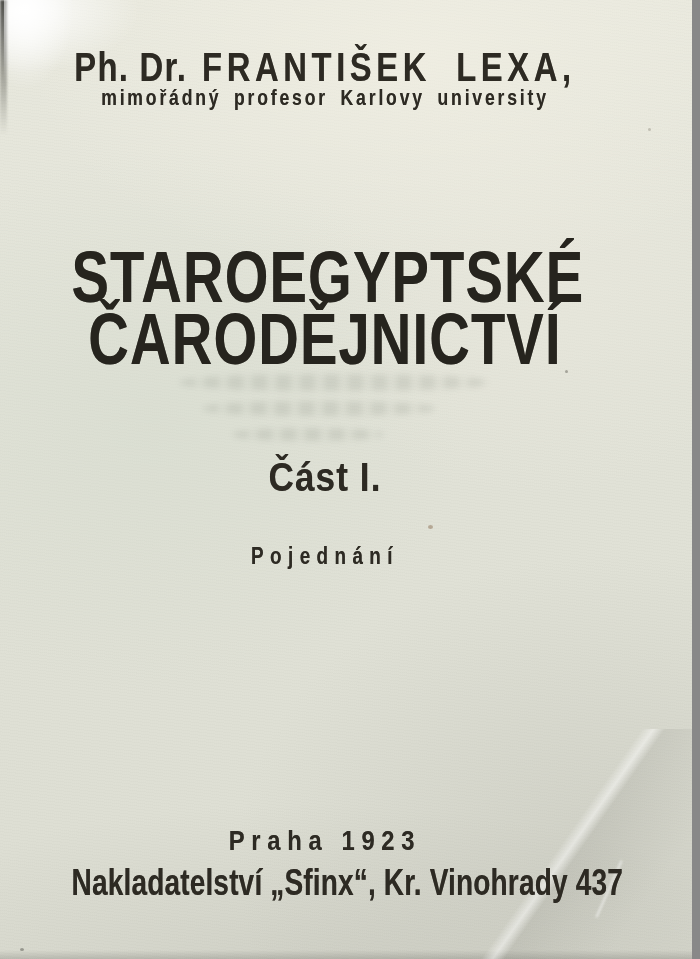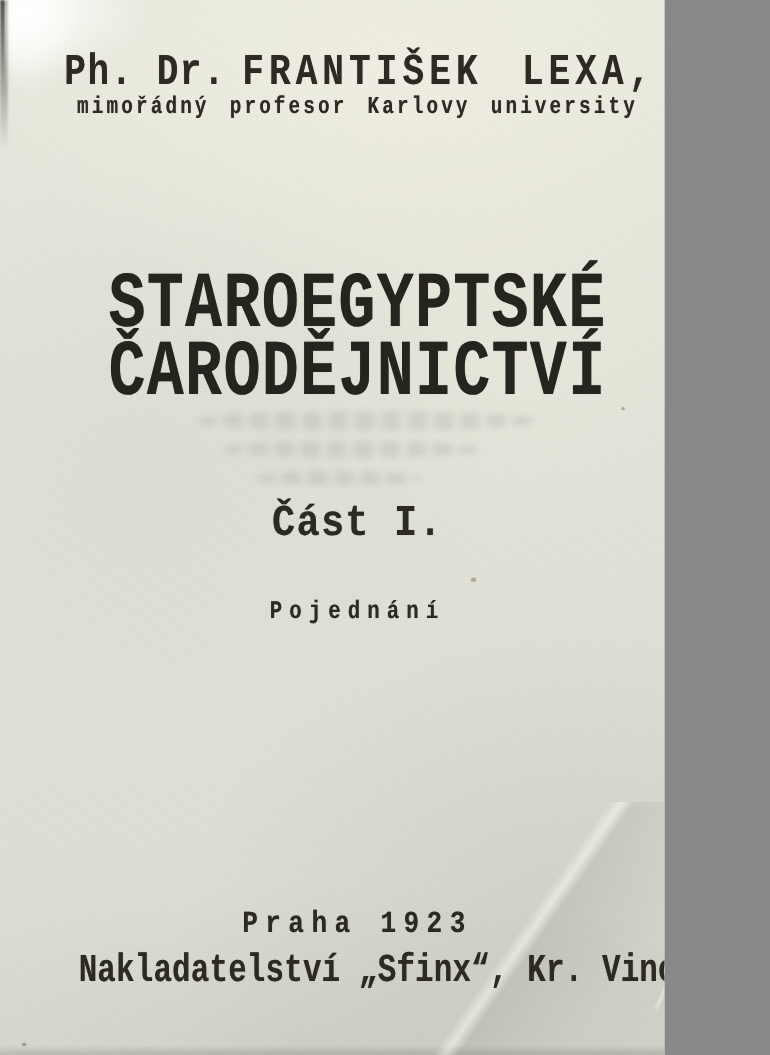--- a/index.html
+++ b/index.html
@@ -1,31 +1,31 @@
 <!DOCTYPE html>
 <html><head>
 <meta charset="utf-8">
 <style>
   html,body{margin:0;padding:0;background:#888;}
   .page{
     position:relative;
-    width:604px;height:959px;
+    width:692px;height:959px;
     overflow:hidden;
     background-color:#e2e3d8;
     background-image:
       radial-gradient(ellipse 170px 90px at 3% 1%, rgba(255,255,255,0.95), rgba(255,255,255,0) 70%),
       radial-gradient(ellipse 520px 300px at 60% 6%, rgba(245,242,230,0.55), rgba(245,242,230,0) 75%),
       radial-gradient(ellipse 430px 380px at 22% 44%, rgba(208,216,202,0.38), rgba(208,216,202,0) 72%),
       radial-gradient(ellipse 360px 300px at 78% 30%, rgba(235,233,222,0.45), rgba(235,233,222,0) 70%),
       radial-gradient(ellipse 520px 430px at 88% 90%, rgba(150,150,142,0.20), rgba(150,150,142,0) 72%),
       radial-gradient(ellipse 640px 220px at 45% 101%, rgba(130,130,122,0.14), rgba(130,130,122,0) 75%),
       repeating-linear-gradient(7deg, rgba(95,100,88,0.022) 0 1px, rgba(0,0,0,0) 1px 3px),
       repeating-linear-gradient(97deg, rgba(255,255,255,0.03) 0 1px, rgba(0,0,0,0) 1px 2px),
       linear-gradient(180deg, #e8e8dd 0%, #e1e2d7 40%, #dcddd2 100%);
-    font-family:Liberation Mono, monospace;
+    font-family:Liberation Sans, sans-serif;
     color:#2d2a23;
   }
   .line{
     position:absolute;left:0;width:650px;
     text-align:center;line-height:1;white-space:nowrap;
     text-shadow:0 0 0.7px rgba(45,42,36,0.55);
   }
   .author-line{top:47px;font-size:40px;font-weight:bold;transform:scaleX(0.82);}
   .author-prefix{letter-spacing:0.04em;margin-right:0.45em;}
   .author-name{letter-spacing:0.14em;word-spacing:0.35em;}

